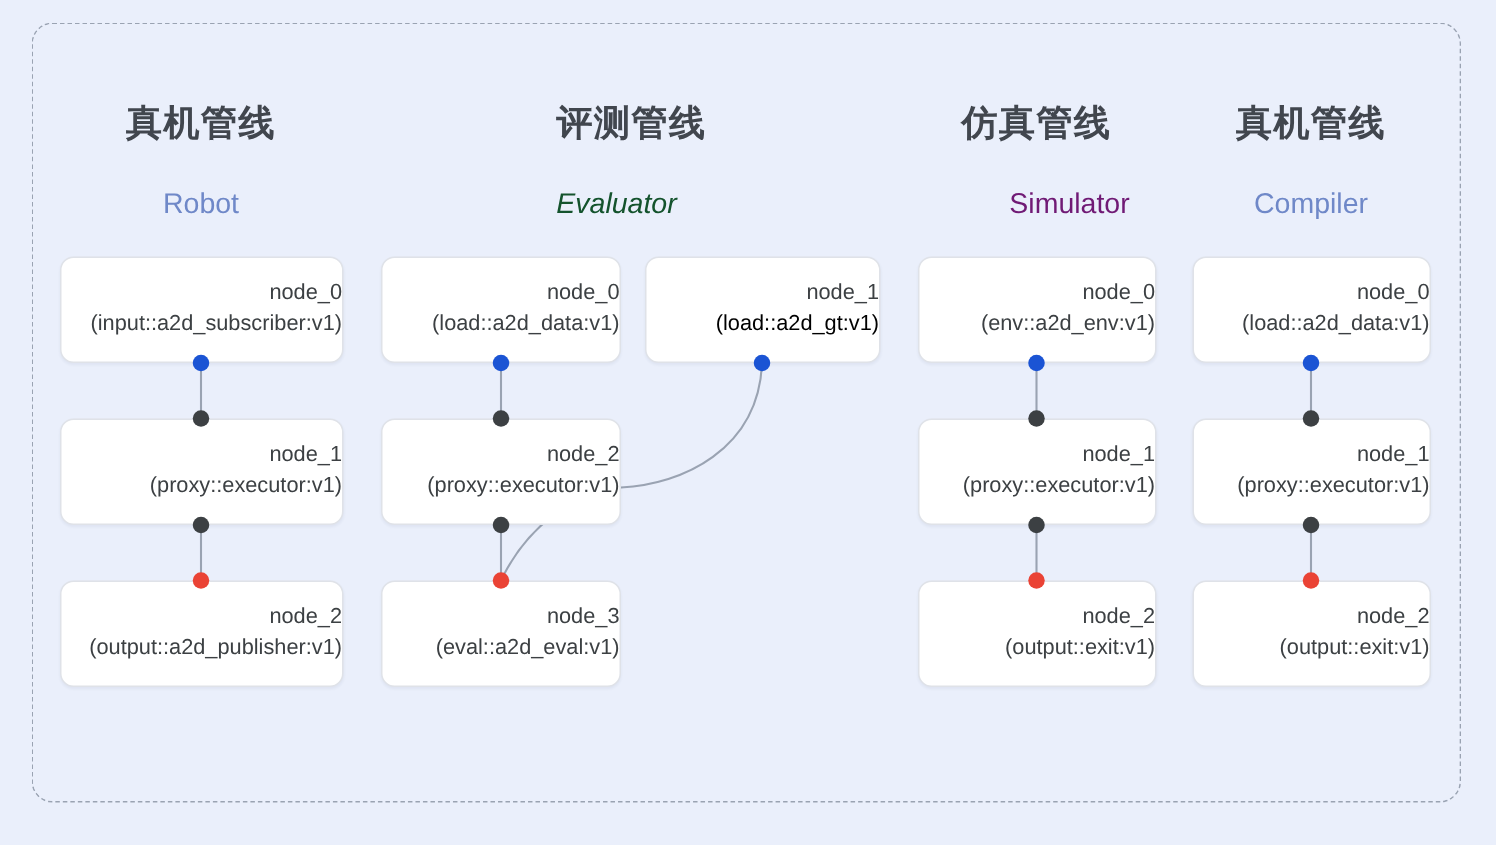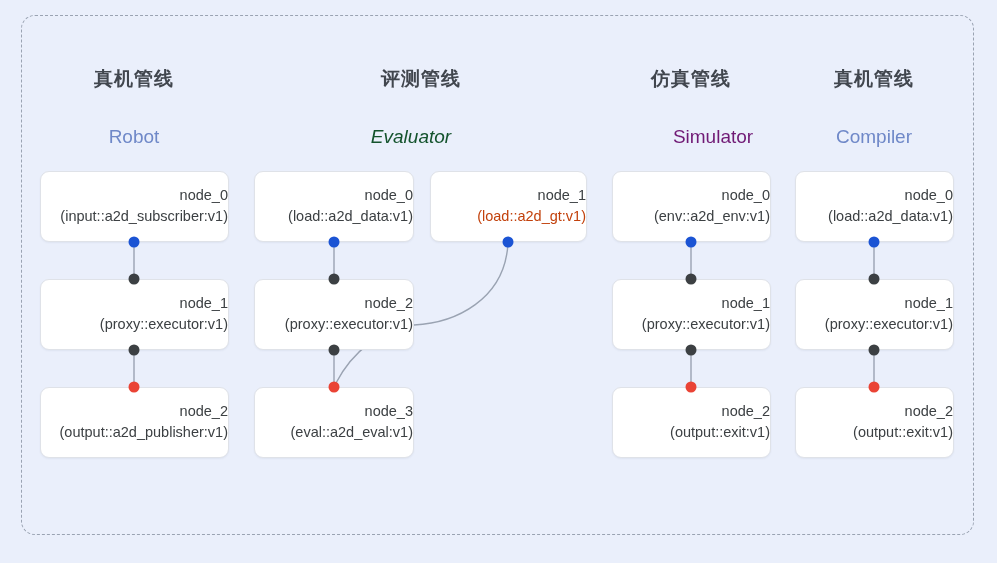--- a/index.html
+++ b/index.html
@@ -31,21 +31,21 @@
   #edges {
     position: absolute;
     left: 0; top: 0;
     width: 997px;
     height: 563px;
     pointer-events: none;
   }
   .col-title {
     position: absolute;
     text-align: left;
-    font-size: 19px;
+    font-size: 24px;
     font-weight: 700;
     color: #41464e;
     letter-spacing: 1px;
     white-space: nowrap;
     transform: translateX(-50%);
   }
   .col-sub {
     position: absolute;
     text-align: center;
     font-size: 19px;
@@ -132,21 +132,21 @@
       <div class="port black" style="left: 134px; top: 350px; background: rgb(60, 64, 67);"></div>
       <div class="port red" style="left: 134px; top: 387px; background: rgb(234, 67, 53);"></div>
       <div class="col-title" style="left: 421px; top: 66px; color: rgb(65, 70, 78);">评测管线</div>
       <div class="col-sub" style="left: 411px; top: 126px; color: #14532d; font-style: italic;">Evaluator</div>
       <div class="node" style="left: 254px; top: 171px; width: 160px; height: 71px; background: rgb(255, 255, 255); border-color: rgb(223, 226, 232);">
         <div class="node-name" style="color: rgb(60, 64, 67);">node_0</div>
         <div class="node-type" style="color: rgb(60, 64, 67);">(load::a2d_data:v1)</div>
       </div>
       <div class="node" style="left: 430px; top: 171px; width: 157px; height: 71px; background: rgb(255, 255, 255); border-color: rgb(223, 226, 232);">
         <div class="node-name" style="color: rgb(60, 64, 67);">node_1</div>
-        <div class="node-type" style="color: #c2410c;">(load::a2d_gt:v1)</div>
+        <div class="node-type" style="color: #000000;">(load::a2d_gt:v1)</div>
       </div>
       <div class="node" style="left: 254px; top: 279px; width: 160px; height: 71px; background: rgb(255, 255, 255); border-color: rgb(223, 226, 232);">
         <div class="node-name" style="color: rgb(60, 64, 67);">node_2</div>
         <div class="node-type" style="color: rgb(60, 64, 67);">(proxy::executor:v1)</div>
       </div>
       <div class="node" style="left: 254px; top: 387px; width: 160px; height: 71px; background: rgb(255, 255, 255); border-color: rgb(223, 226, 232);">
         <div class="node-name" style="color: rgb(60, 64, 67);">node_3</div>
         <div class="node-type" style="color: rgb(60, 64, 67);">(eval::a2d_eval:v1)</div>
       </div>
       <div class="port blue" style="left: 334px; top: 242px; background: rgb(27, 84, 212);"></div>

